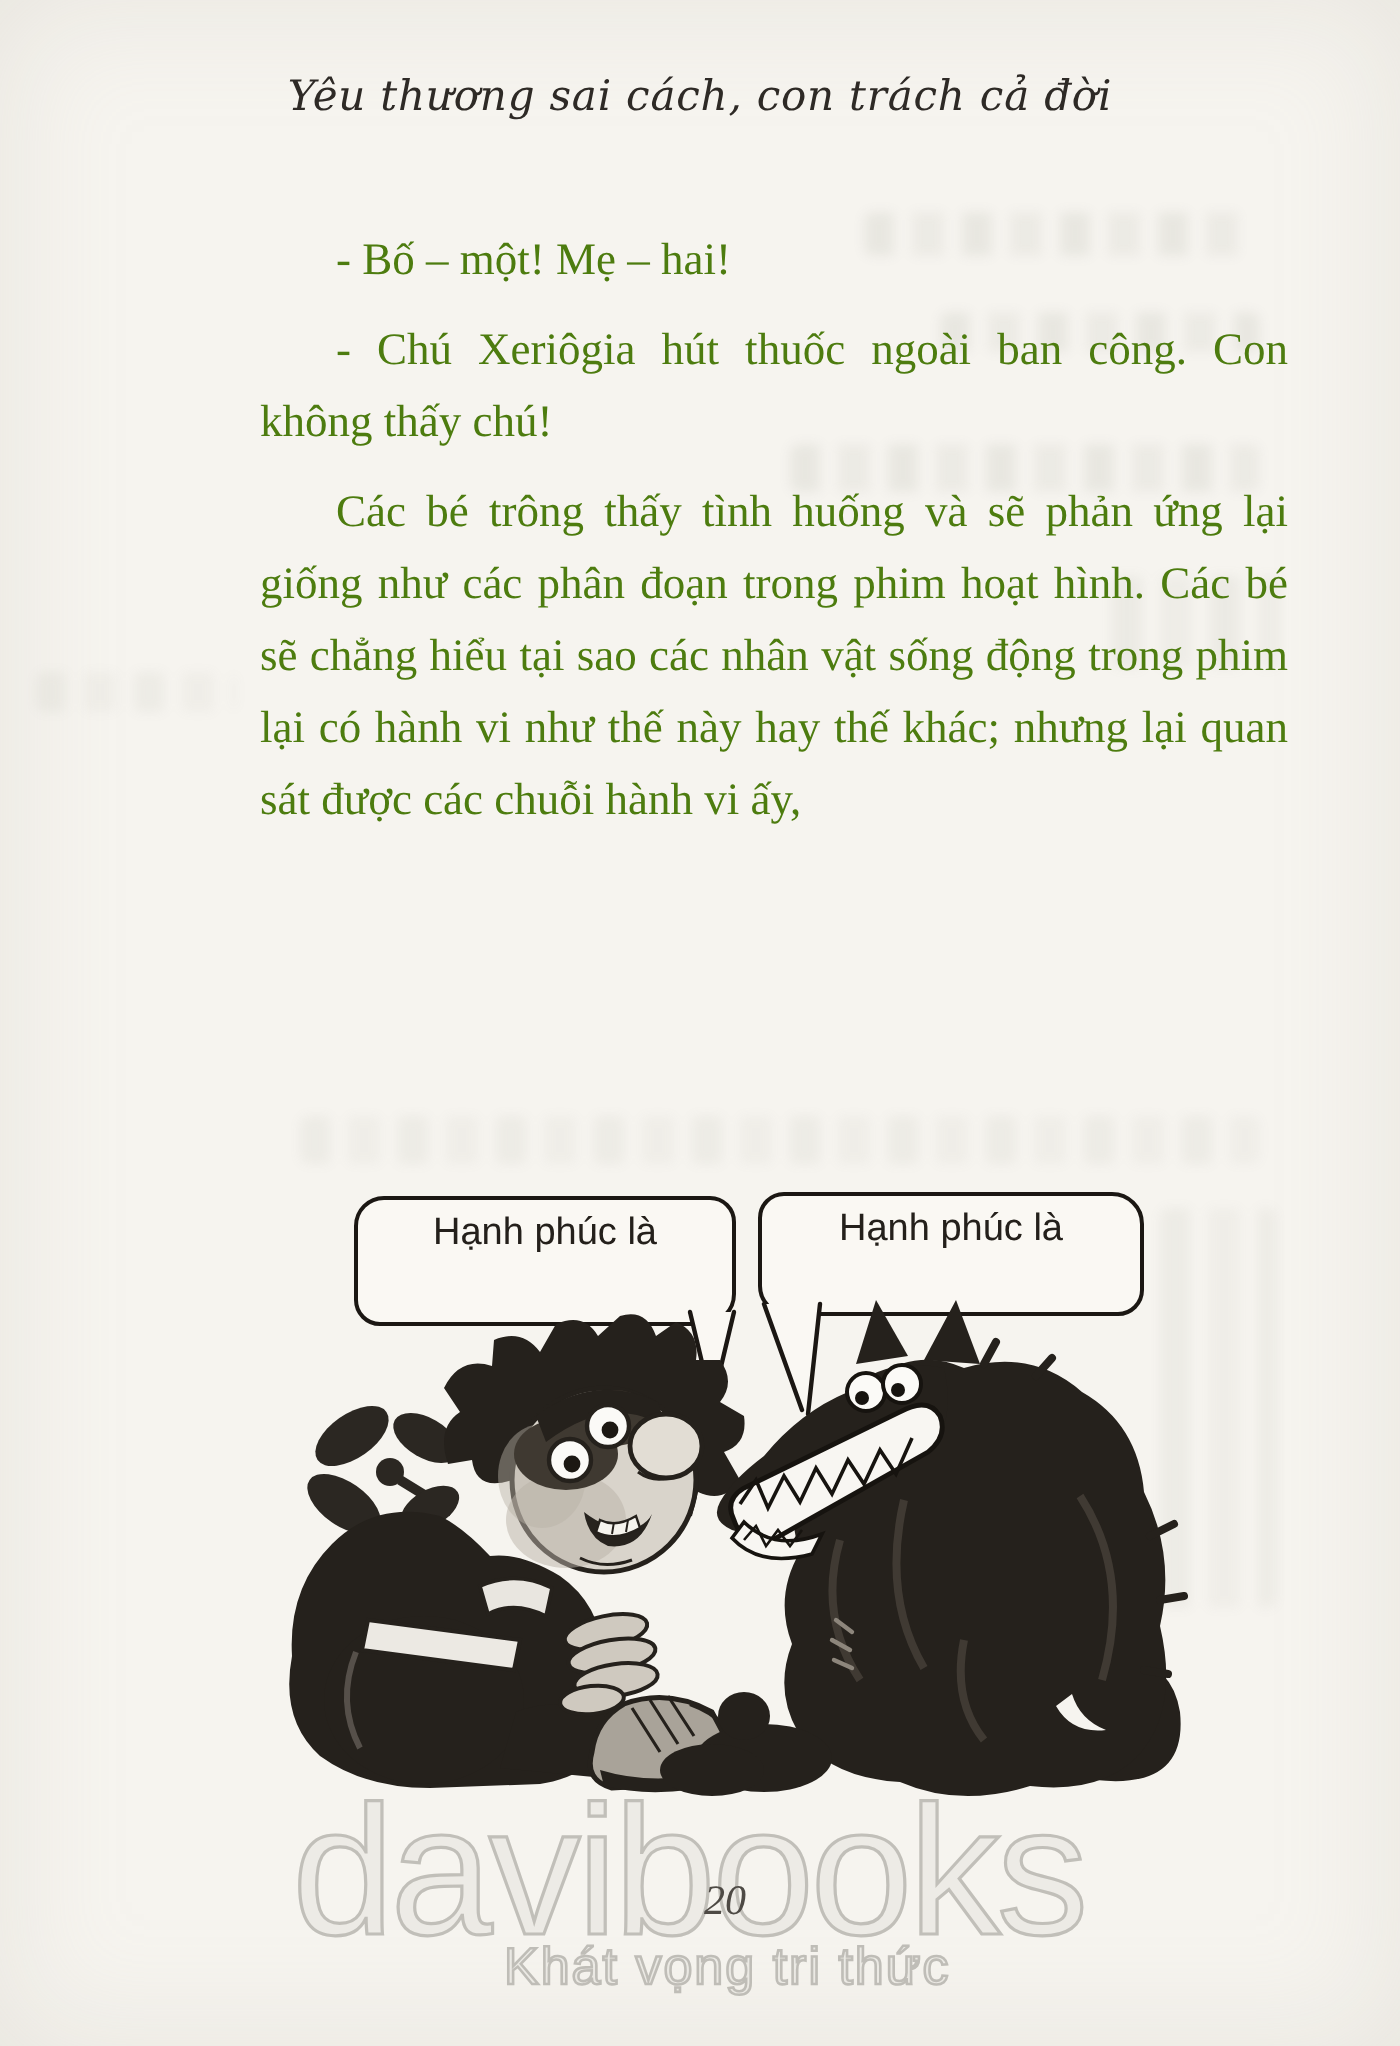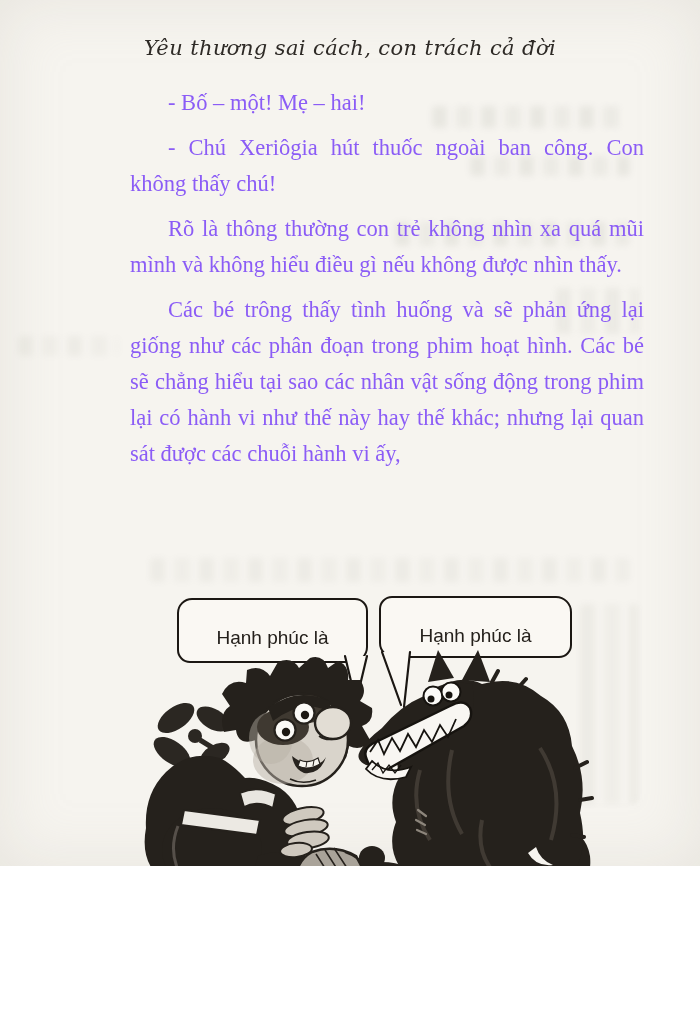--- a/index.html
+++ b/index.html
@@ -1,43 +1,43 @@
 <!DOCTYPE html>
 <html><head>
 <meta charset="utf-8">
 <style>
   html,body { margin:0; padding:0; }
   .page {
-    position:relative; width:700px; height:866px;
+    position:relative; width:700px; height:1023px;
     background:#f6f4ef; overflow:hidden;
     font-family:"Liberation Serif", serif;
     box-shadow: inset 0 0 60px rgba(190,186,176,.25);
   }
   
   .bleed {
     position:absolute; z-index:1; filter:blur(3px); opacity:.45; border-radius:4px;
     background:repeating-linear-gradient(90deg,
       rgba(150,152,138,.30) 0 15px, transparent 15px 24px,
       rgba(150,152,138,.22) 24px 40px, transparent 40px 49px);
   }
   .hdr {
     position:absolute; z-index:3; top:36px; left:0; right:0; text-align:center;
     font-family:"DejaVu Serif", serif; font-style:italic;
     font-size:21px; color:#2e2a26; letter-spacing:.4px;
   }
   .textblock {
-    position:absolute; z-index:3; left:130px; top:85px; width:514px;
-    color:#8b5cf6; font-size:22.5px; line-height:36px; text-align:justify;
+    position:absolute; z-index:3; left:130px; top:112px; width:514px;
+    color:#4d7c0f; font-size:22.5px; line-height:36px; text-align:justify;
   }
   .textblock p { margin:0 0 9px 0; text-indent:38px; }
   .bubble {
     position:absolute; z-index:5; box-sizing:border-box;
     background:#faf8f3; border:2.5px solid #1b1713;
     text-align:center; font-family:"Liberation Sans", sans-serif;
-    font-size:19px; line-height:25px; color:#24201b; padding-top:25px;
+    font-size:19px; line-height:25px; color:#24201b; padding-top:4px;
   }
   .bubble span { display:block; }
   .bubble-left  { left:177px; top:598px; width:191px; height:65px; border-radius:15px 13px 16px 13px; }
   .bubble-right { left:379px; top:596px; width:193px; height:62px; border-radius:13px 16px 13px 15px; }
   .illu { position:absolute; z-index:6; left:120px; top:588px; }
   .wm-title {
     position:absolute; z-index:2; left:146px; top:884px;
     font-family:Liberation Sans, sans-serif; font-size:92px; letter-spacing:-2px;
     color:rgba(198,196,190,0.18); -webkit-text-stroke:1.6px #c1bfb9; white-space:nowrap;
   }
@@ -63,21 +63,20 @@
   <div class="bleed" style="left:556px; top:288px; width:84px; height:46px; opacity:.35;"></div>
   <div class="bleed" style="left:18px;  top:336px; width:100px; height:20px; opacity:.3;"></div>
   <div class="bleed" style="left:150px; top:558px; width:480px; height:24px; opacity:.3;"></div>
   <div class="bleed" style="left:580px; top:604px; width:58px; height:200px; opacity:.3;"></div>
 
   <div class="hdr">Yêu thương sai cách, con trách cả đời</div>
 
   <div class="textblock">
     <p>- Bố – một! Mẹ – hai!</p>
     <p>- Chú Xeriôgia hút thuốc ngoài ban công. Con không thấy chú!</p>
-    <p>Rõ là thông thường con trẻ không nhìn xa quá mũi mình và không hiểu điều gì nếu không được nhìn thấy.</p>
     <p>Các bé trông thấy tình huống và sẽ phản ứng lại giống như các phân đoạn trong phim hoạt hình. Các bé sẽ chẳng hiểu tại sao các nhân vật sống động trong phim lại có hành vi như thế này hay thế khác; nhưng lại quan sát được các chuỗi hành vi ấy,</p>
   </div>
 
   <div class="wm-title">davibooks</div>
   <div class="wm-tagline">Khát vọng tri thức</div>
 
   <div class="bubble bubble-left">
     <span>Hạnh phúc là</span>
   </div>
   <div class="bubble bubble-right">

